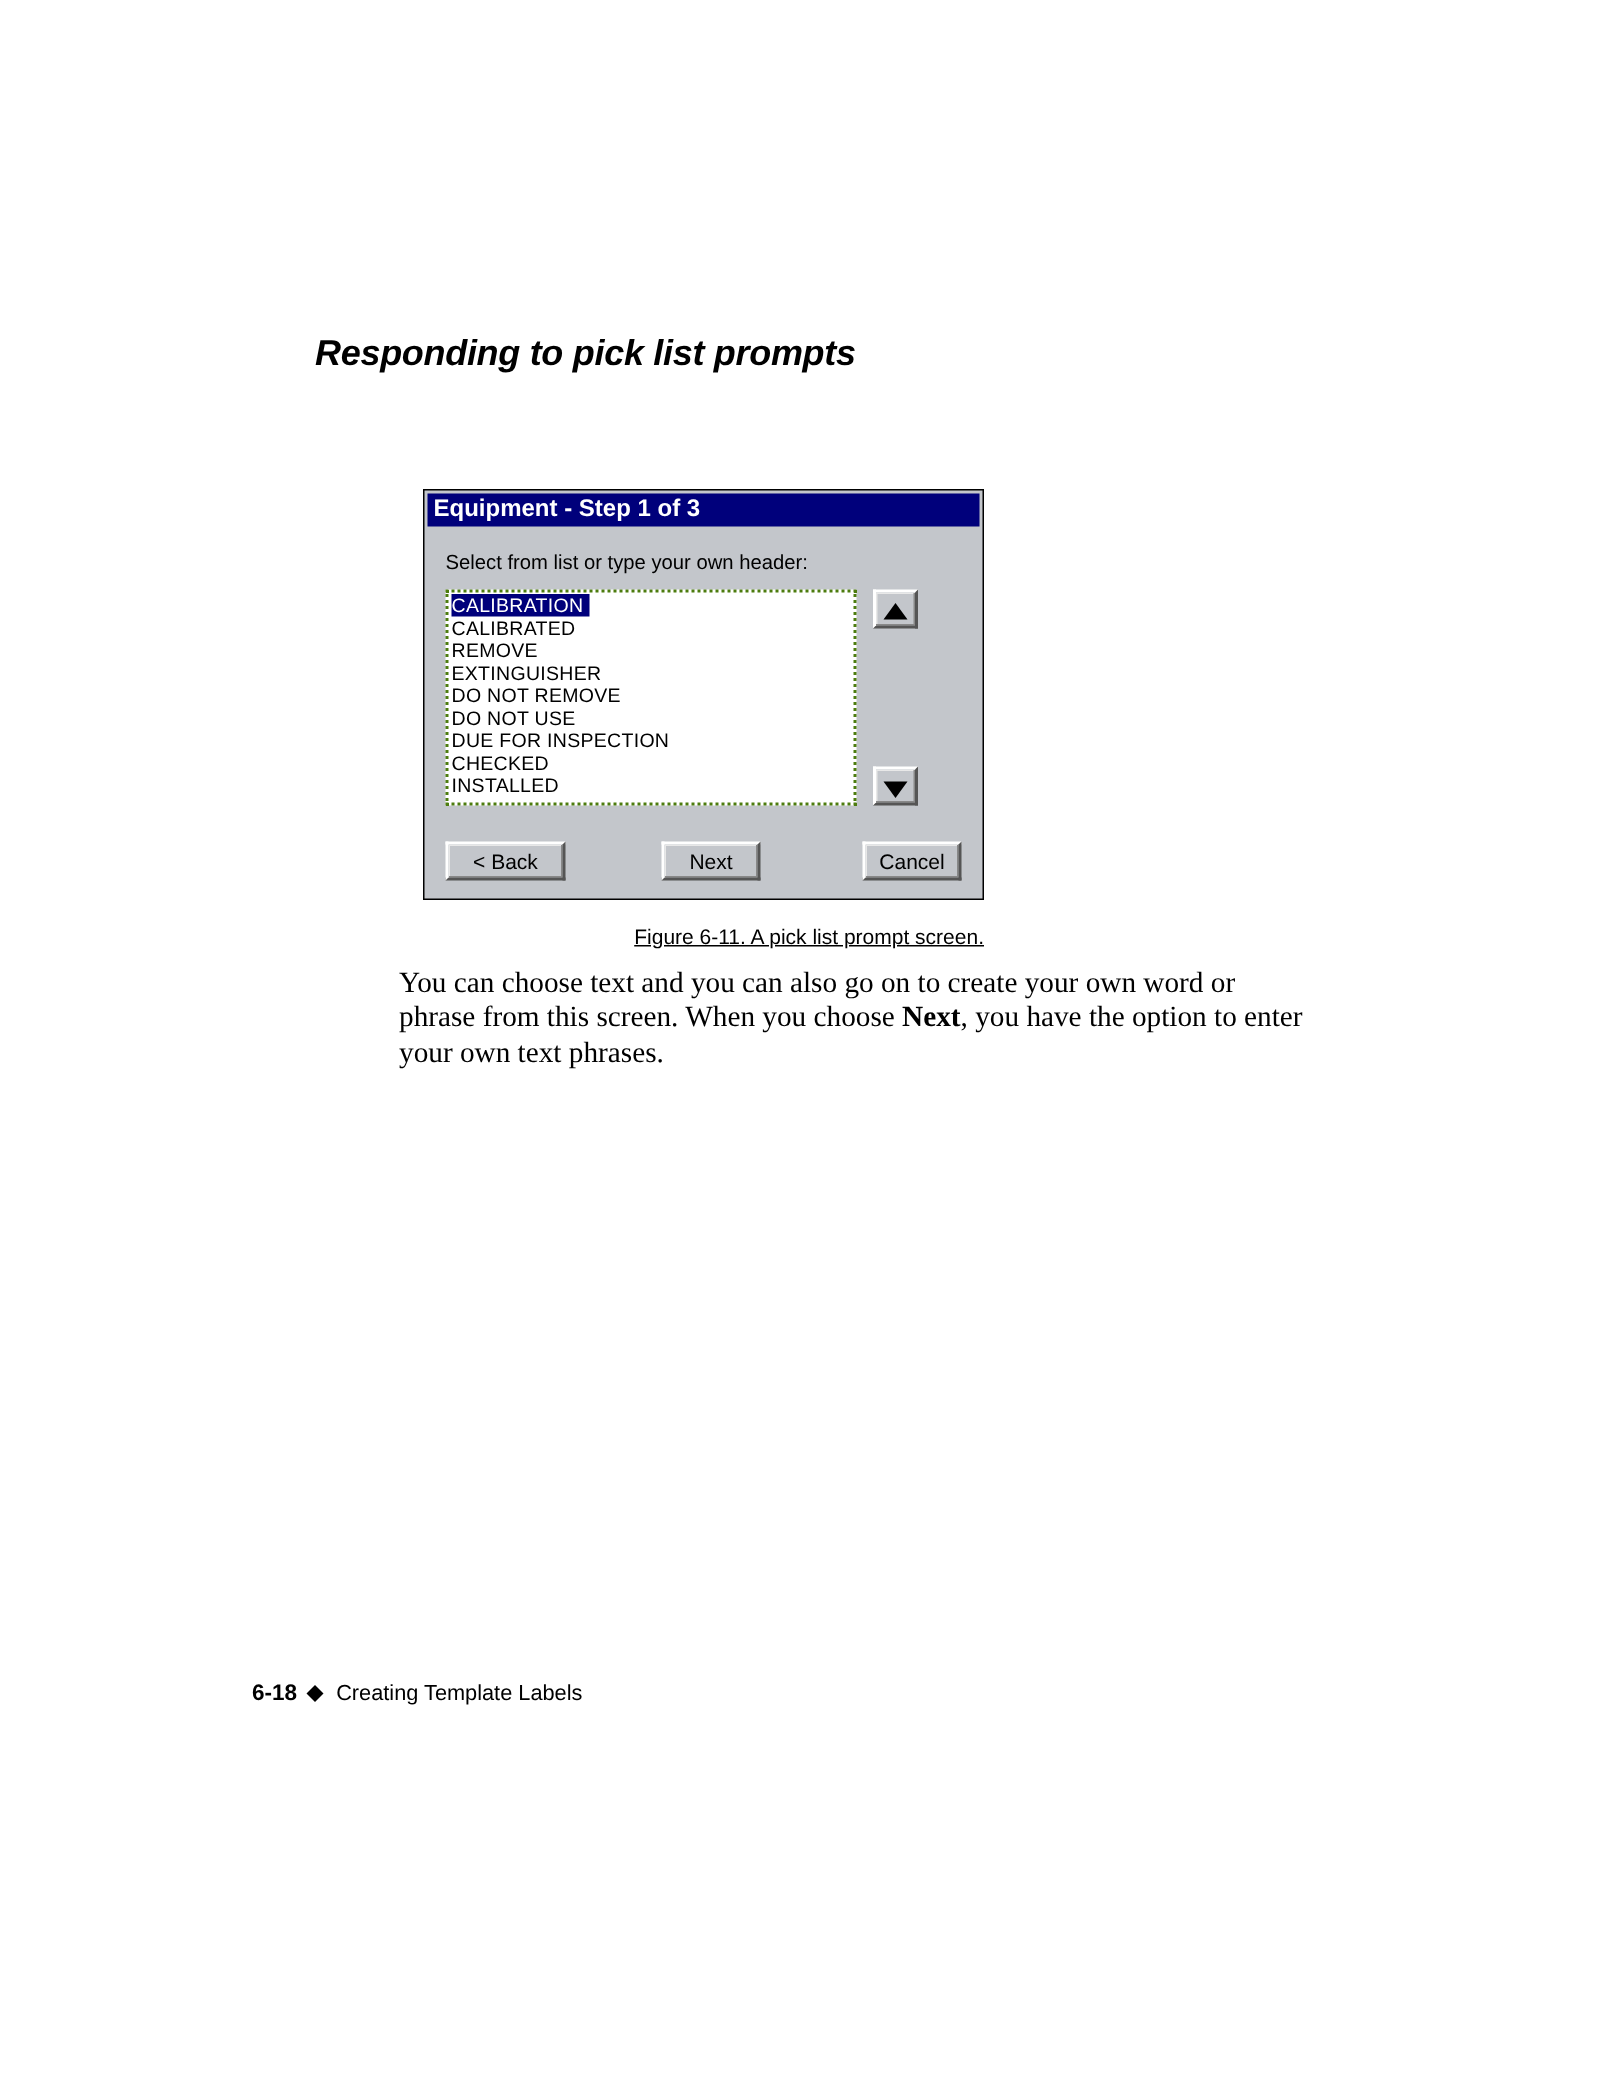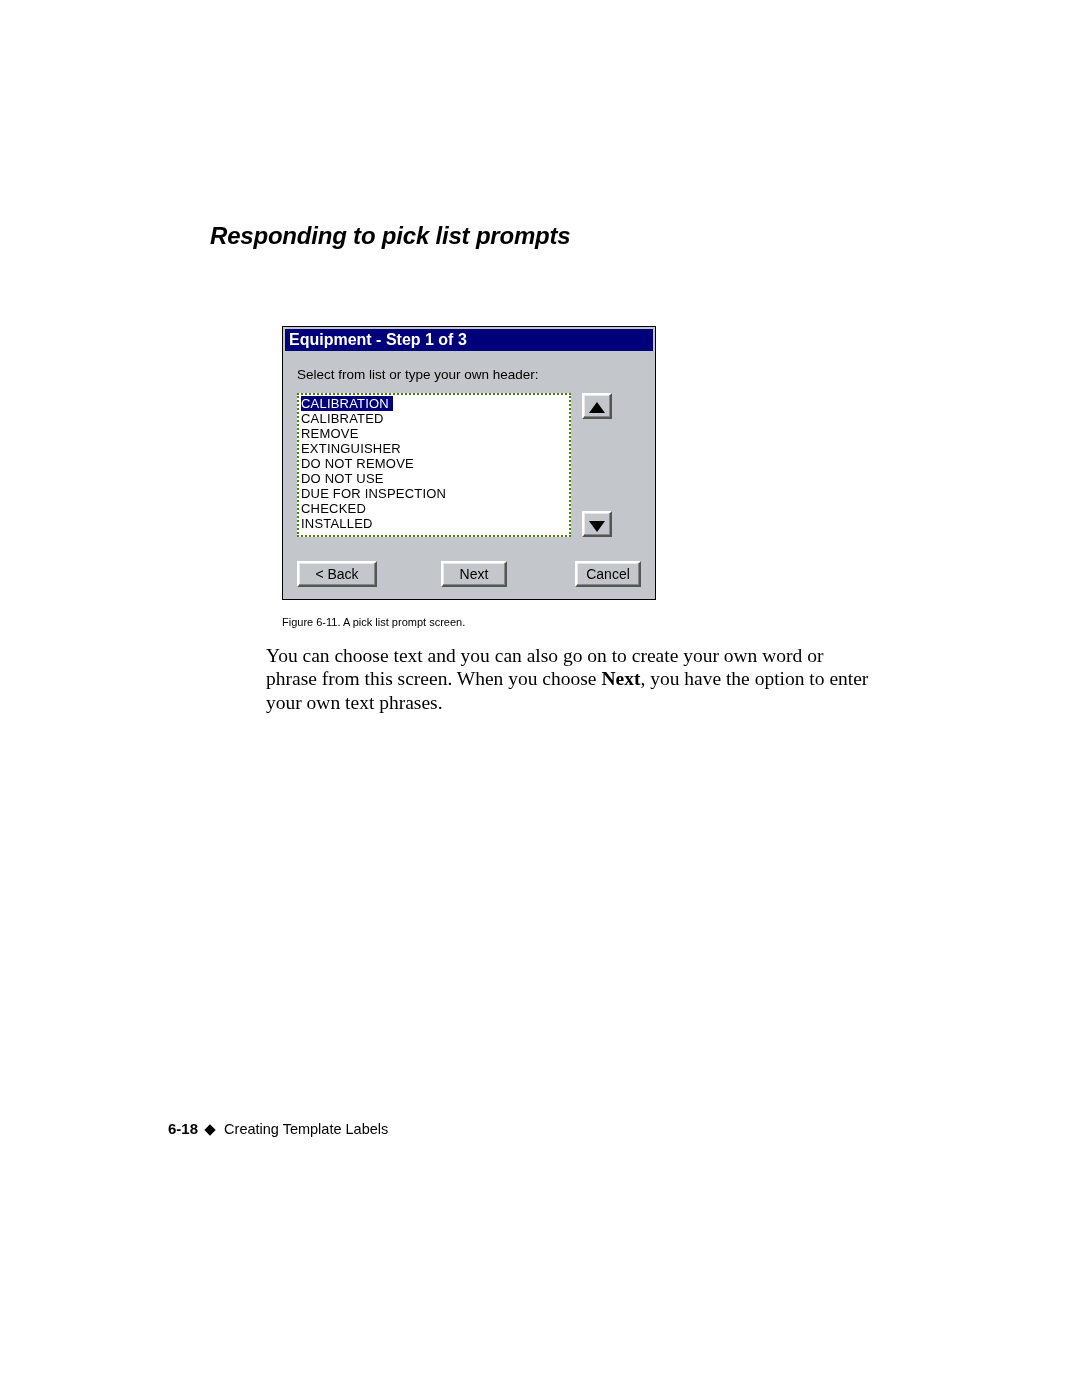--- a/index.html
+++ b/index.html
@@ -144,23 +144,24 @@
     top: 234px;
     width: 66px;
     height: 26px;
     line-height: 22px;
   }
   .caption {
     position: absolute;
     left: 282px;
     top: 616px;
     width: 374px;
-    text-align: left;
+    text-align: right;
     font-family: Arial, Helvetica, sans-serif;
-    font-size: 11px;
+    font-size: 14px;
+    text-decoration: underline;
   }
   .para2 {
     position: absolute;
     left: 266px;
     top: 644px;
     width: 612px;
     font-size: 19.5px;
     line-height: 1.2;
   }
   .bold { font-weight: bold; }

